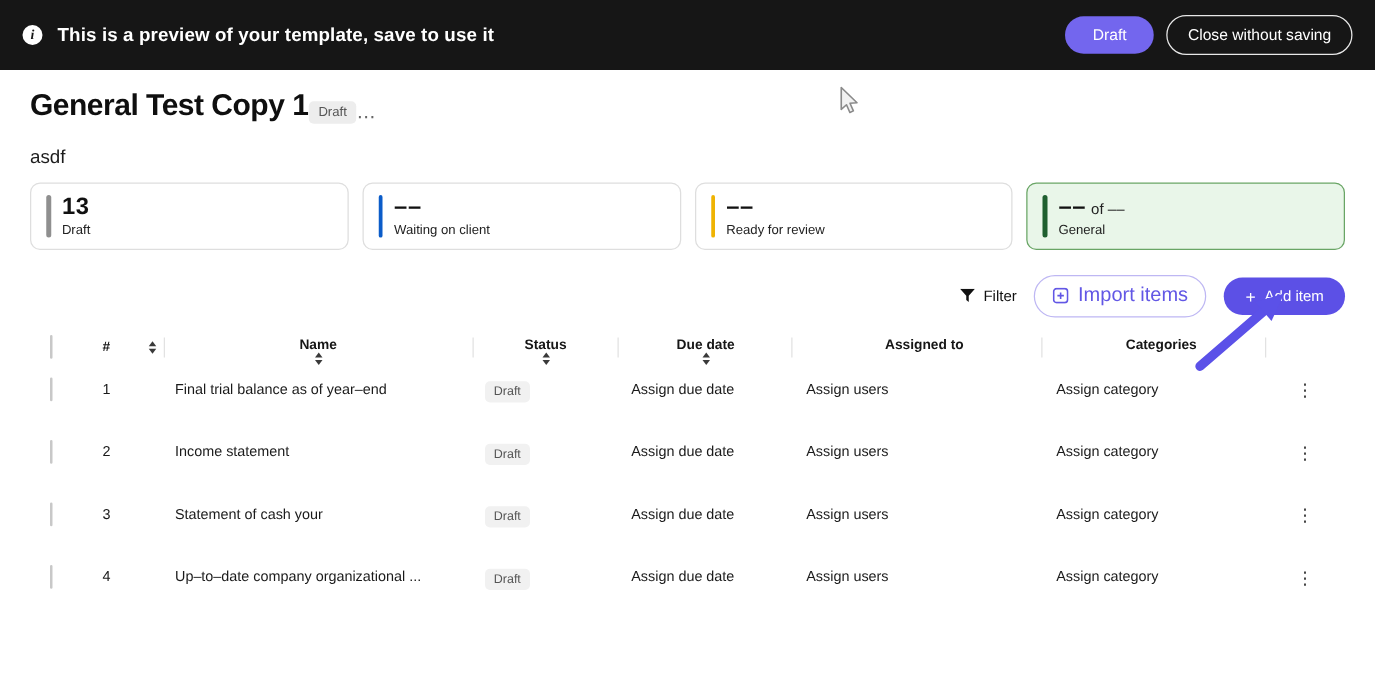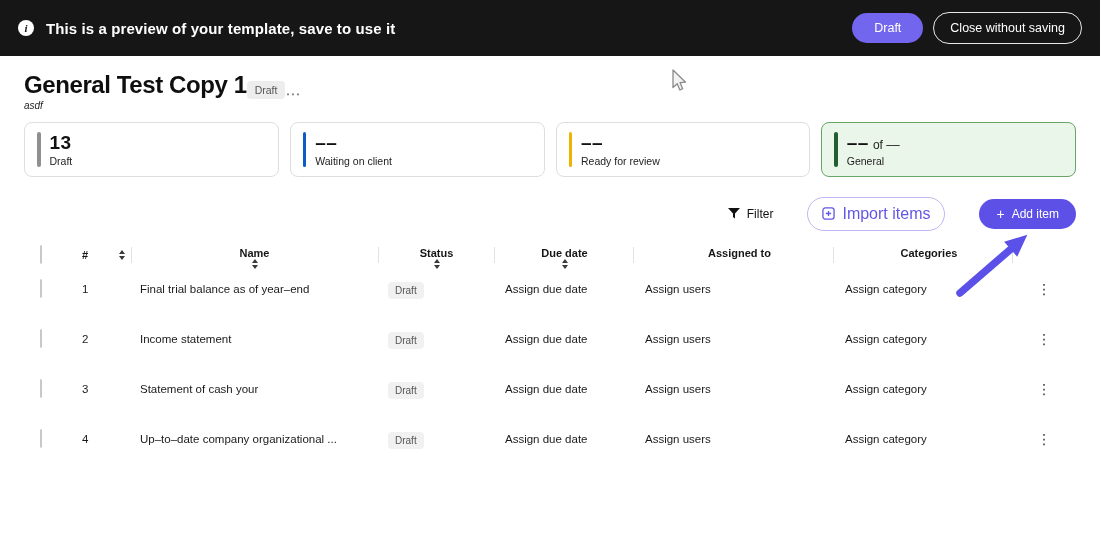--- a/index.html
+++ b/index.html
@@ -20,37 +20,37 @@
   .btn-close { background:transparent; color:#fff; border:1px solid #e8e8e8;
                border-radius:18px; padding:8px 16px; font-size:12.5px; font-family:inherit; cursor:pointer; }
 
   
   .content { padding:0 24px; position:relative; }
   .title-row { margin-top:13px; display:flex; align-items:flex-end; height:30px; }
   .page-title { font-size:24px; font-weight:800; letter-spacing:-0.4px; color:#0f0f0f; }
   .title-badge { background:#ededed; color:#555; font-size:10.5px; border-radius:4px;
                  padding:3px 8px; }
   .ellipsis { color:#666; font-size:15px; letter-spacing:1px; cursor:pointer; line-height:10px; }
-  .subtitle { margin-top:1px; font-size:10px; color:#1c1c1c;font-style:italic; }
-
-  
-  .cards { margin-top:11px; display:flex; gap:11px; height:55px; }
+  .subtitle { margin-top:18px; font-size:15px; color:#1c1c1c; }
+
+  
+  .cards { margin-top:11px; display:flex; gap:11px; height:55px;align-items:center; }
   .card { flex:1 1 0; border:1px solid #dedede; border-radius:8px; background:#fff;
           display:flex; align-items:center; padding:9px 12px; gap:9px; cursor:pointer; }
   .card.highlight { background:#E9F6E9; border-color:#69A565; }
   .card-bar { width:3.5px; align-self:stretch; border-radius:2px; }
   .card-body { display:flex; flex-direction:column; justify-content:center; }
   .card-value-line { display:flex; align-items:baseline; gap:4px; }
   .card-value { font-size:19px; font-weight:800; color:#111; line-height:20px; letter-spacing:.5px; }
   .card-suffix { font-size:12px; color:#222; }
   .card-label { font-size:10.5px; color:#222; margin-top:2px; }
 
   
   .toolbar { margin-top:22px; height:29px; display:flex; justify-content:flex-end;
-             align-items:center; gap:34px; }
+             align-items:center; gap:14px; }
   .filter-btn { display:flex; align-items:center; gap:7px; font-size:12px; color:#111;
                 cursor:pointer; }
   .btn-import { display:flex; align-items:center; gap:7px; background:#fff; color:#6257E5;
                 border:1px solid #beb7f3; border-radius:17px; padding:7px 14px;
                 font-size:16px; font-family:inherit; cursor:pointer; }
   .btn-add { display:flex; align-items:center; gap:7px; background:#5C50E6; color:#fff;
              border:none; border-radius:17px; padding:8px 17px; font-size:12px;
              font-family:inherit; cursor:pointer; }
   .btn-add .plus { font-size:14px; line-height:10px; }
 

